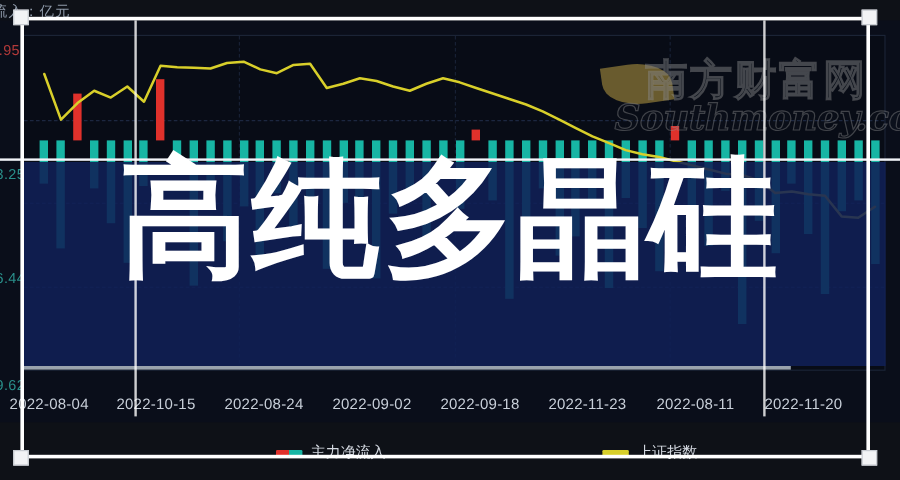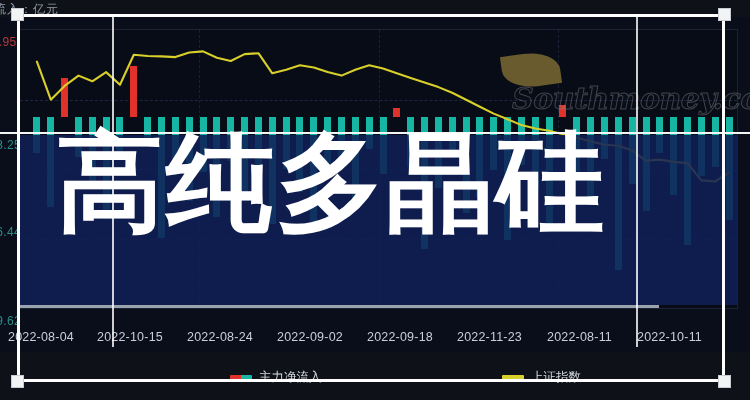--- a/index.html
+++ b/index.html
@@ -30,23 +30,23 @@
   .bar.pos{background:#e0312b;}
 
   
   .lineSvg{position:absolute;left:0;top:0;width:750px;height:335px;z-index:5;pointer-events:none;}
 
   
   .navy{position:absolute;left:19px;top:118px;width:719px;height:170px;background:rgba(16,32,86,.88);z-index:7;}
   .navy-bottom{position:absolute;left:19px;top:288px;width:640px;height:3px;background:#9aa3ad;z-index:8;}
 
   
-  .big-title{position:absolute;left:0;top:128px;width:614px;text-align:center;z-index:12;
+  .big-title{position:absolute;left:0;top:128px;width:750px;text-align:center;z-index:12;
     font-family:"DejaVu Sans","Liberation Sans",sans-serif;font-weight:700;font-size:108px;line-height:110px;
-    color:#ffffff;letter-spacing:2px;white-space:nowrap;padding-left:24px;}
+    color:#ffffff;letter-spacing:2px;white-space:nowrap;}
 
   
   .xaxis{position:absolute;left:0;top:313px;width:750px;height:20px;z-index:9;}
   .xlab{position:absolute;font-size:12.5px;color:#c8cfd9;white-space:nowrap;letter-spacing:.2px;}
 
   
   .legend{position:absolute;left:16px;top:352px;width:750px;height:26px;z-index:9;margin-left:18px;}
   .lg{position:absolute;display:flex;align-items:center;gap:7px;font-size:12.5px;color:#d5dae2;white-space:nowrap;}
   .sw{display:inline-block;width:22px;height:6px;border-radius:1px;}
   .sw.dual{background:linear-gradient(90deg,#e0312b 0 50%,#17b5a4 50% 100%);}
@@ -166,36 +166,37 @@
       </div>
 
     <div class="xaxis" id="xlabels">
         <div class="xlab" style="left: 8px;">2022-08-04</div>
         <div class="xlab" style="left: 97px;">2022-10-15</div>
         <div class="xlab" style="left: 187px;">2022-08-24</div>
         <div class="xlab" style="left: 277px;">2022-09-02</div>
         <div class="xlab" style="left: 367px;">2022-09-18</div>
         <div class="xlab" style="left: 457px;">2022-11-23</div>
         <div class="xlab" style="left: 547px;">2022-08-11</div>
-        <div class="xlab" style="left: 637px;">2022-10-11</div>
+        <div class="xlab" style="left: 637px;">2022-11-20</div>
       </div>
 
     <div class="legend" id="legend">
         <div class="lg" style="left: 196px;">
           <span class="sw dual"></span>
           <span>主力净流入</span>
         </div>
         <div class="lg" style="left: 468px; text-align: right;">
           <span class="sw yellow"></span>
           <span>上证指数</span>
         </div>
       </div>
 
     <div class="wm">
       <div class="swoosh"></div>
+      <div class="cn">南方财富网</div>
       <div class="en">Southmoney.com</div>
     </div>
   </div>
 
   <div class="big-title">高纯多晶硅</div>
 
   <div class="vguide" style="left:112px"></div>
   <div class="vguide" style="left:636px"></div>
 
   <div class="selframe">

